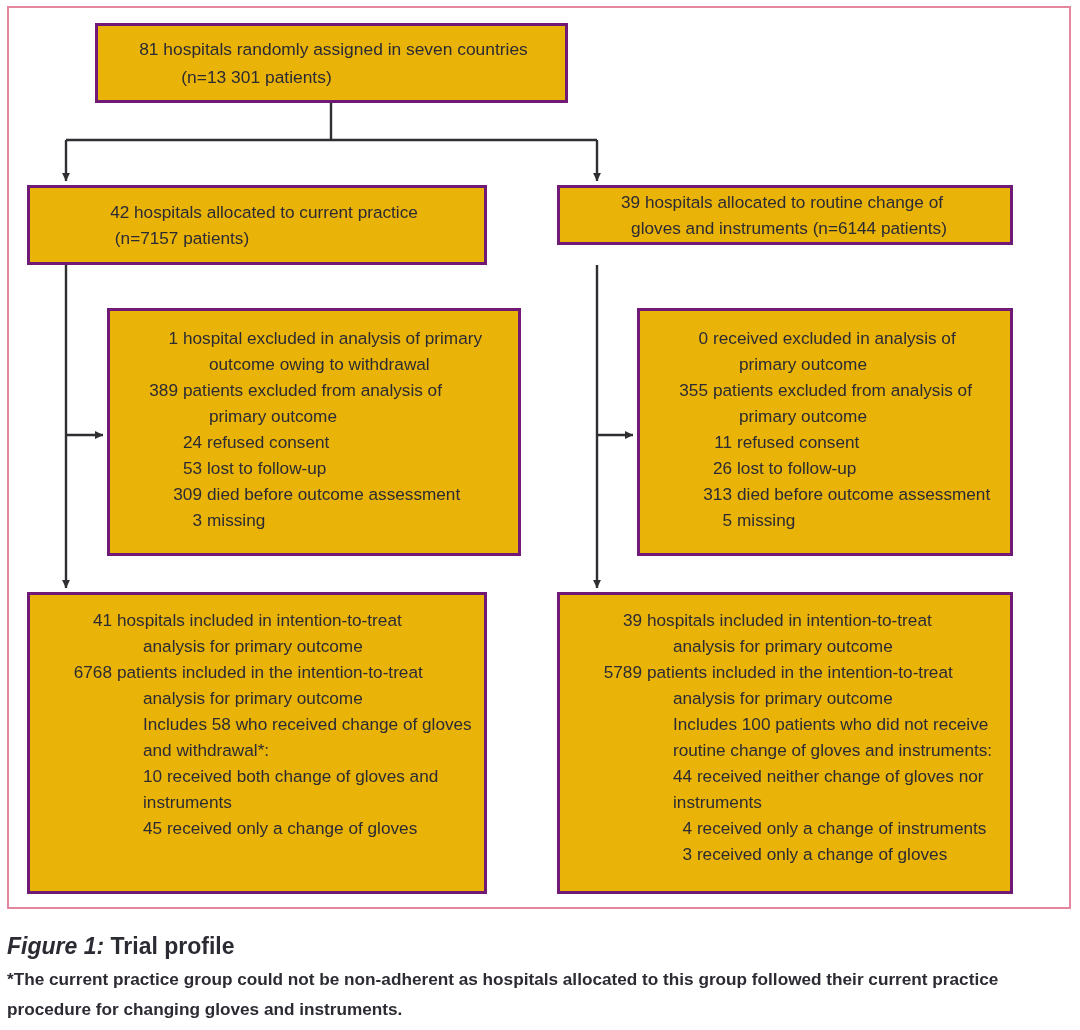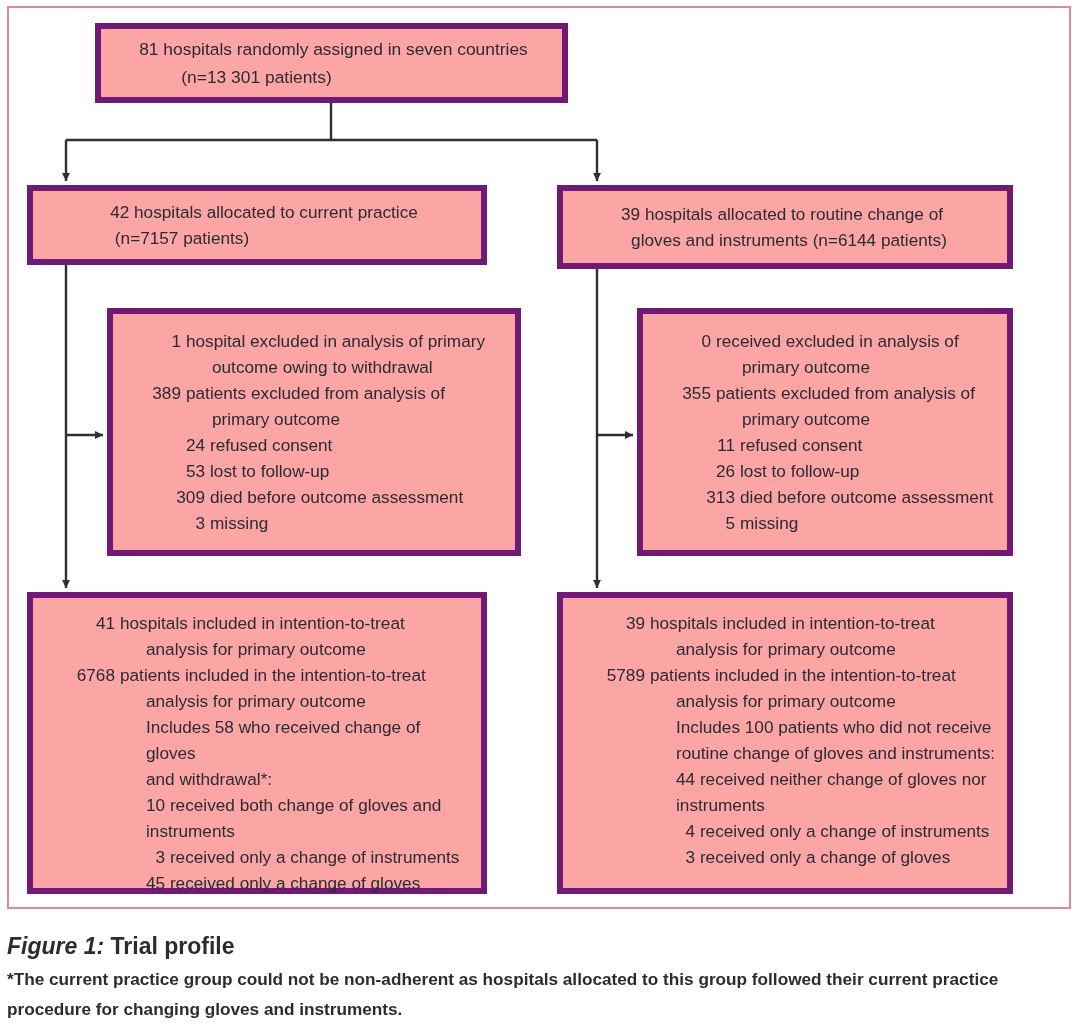--- a/index.html
+++ b/index.html
@@ -38,22 +38,22 @@
     left: 0;
     top: 0;
     width: 1080px;
     height: 1030px;
     pointer-events: none;
   }
 
   
   .flow-box {
     position: absolute;
-    border: 6px solid #701a75;
-    background: #fca5a5;
+    border: 3px solid #701a75;
+    background: #eab308;
     box-sizing: border-box;
     display: flex;
     flex-direction: column;
     justify-content: center;
   }
 
   .box-lines {
     display: block;
   }
 
@@ -100,21 +100,21 @@
     height: 80px;
     padding: 0 21px;
   }
   #box-alloc-left .l1 { padding-left: 14px; }
   #box-alloc-left .l2 { padding-right: 150px; }
 
   #box-alloc-right {
     left: 557px;
     top: 185px;
     width: 456px;
-    height: 84px;
+    height: 60px;
     padding: 10px 14px;
   }
   #box-alloc-right .l1 { padding-right: 6px; }
   #box-alloc-right .l2 { padding-left: 8px; }
 
   
   #box-excl-left {
     left: 107px;
     top: 308px;
     width: 414px;
@@ -269,21 +269,20 @@
   <div class="flow-box" id="box-itt-left">
     <div class="box-lines">
         <div class="tline"><span class="tnum">41</span><span class="ttext">hospitals included in intention-to-treat</span></div>
         <div class="tline indent-1"><span class="tnum"></span><span class="ttext">analysis for primary outcome</span></div>
         <div class="tline"><span class="tnum">6768</span><span class="ttext">patients included in the intention-to-treat</span></div>
         <div class="tline indent-1"><span class="tnum"></span><span class="ttext">analysis for primary outcome</span></div>
         <div class="tline indent-1"><span class="tnum"></span><span class="ttext">Includes 58 who received change of gloves</span></div>
         <div class="tline indent-1"><span class="tnum"></span><span class="ttext">and withdrawal*:</span></div>
         <div class="tline indent-1"><span class="tnum"></span><span class="ttext">10 received both change of gloves and</span></div>
         <div class="tline indent-2"><span class="tnum"></span><span class="ttext">instruments</span></div>
-        <div class="tline indent-1"><span class="tnum"></span><span class="ttext">  3 received only a change of instruments</span></div>
         <div class="tline indent-1"><span class="tnum"></span><span class="ttext">45 received only a change of gloves</span></div>
       </div>
   </div>
 
   <div class="flow-box" id="box-itt-right">
     <div class="box-lines">
         <div class="tline"><span class="tnum">39</span><span class="ttext">hospitals included in intention-to-treat</span></div>
         <div class="tline indent-1"><span class="tnum"></span><span class="ttext">analysis for primary outcome</span></div>
         <div class="tline"><span class="tnum">5789</span><span class="ttext">patients included in the intention-to-treat</span></div>
         <div class="tline indent-1"><span class="tnum"></span><span class="ttext">analysis for primary outcome</span></div>

